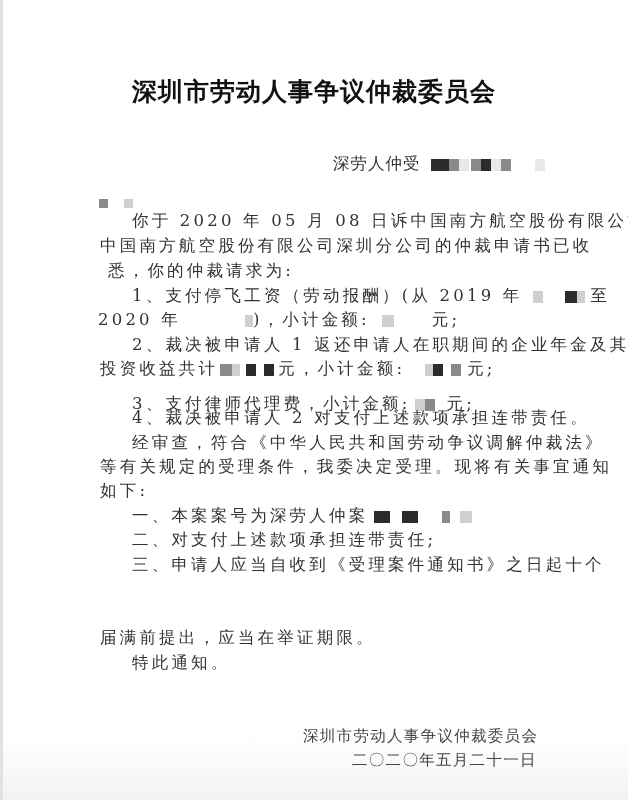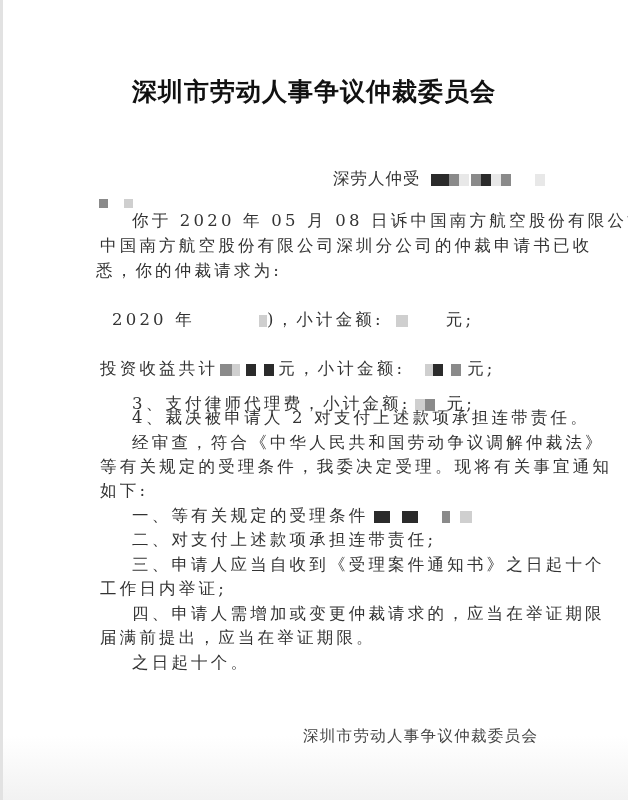--- a/index.html
+++ b/index.html
@@ -37,21 +37,21 @@
     .title.t2 { top: 112px; letter-spacing: 2px; }
 
     .line {
       position: absolute;
       font-size: 16.5px;
       letter-spacing: 3.2px;
       white-space: nowrap;
       color: #333;
       line-height: 22px;
     }
-    .ref { top: 168px; left: 333px; letter-spacing: 1px; text-align: right; }
+    .ref { top: 153px; left: 333px; letter-spacing: 1px; text-align: right; }
     .red {
       display: inline-block;
       vertical-align: middle;
       height: 12px;
     }
     .r-dark { background: #2b2b2b; }
     .r-mid  { background: #8a8a8a; }
     .r-lite { background: #cfcfcf; }
     .r-pale { background: #e8e8e8; }
 
@@ -71,45 +71,48 @@
     <span class="red r-dark" style="width:18px;margin-left:4px"></span><span class="red r-mid" style="width:10px"></span><span class="red r-pale" style="width:10px"></span><span class="red r-mid" style="width:10px;margin-left:2px"></span><span class="red r-dark" style="width:10px"></span><span class="red r-pale" style="width:10px"></span><span class="red r-mid" style="width:10px"></span><span class="red r-pale" style="width:10px;margin-left:24px"></span>
   </div>
 
   <div class="line" style="top:192px;left:99px">
     <span class="red r-mid" style="width:9px;height:9px"></span>
     <span class="red r-lite" style="width:9px;height:9px;margin-left:8px"></span>
   </div>
 
   <div class="line" style="top:210px;left:132px">你于 2020 年 05 月 08 日诉中国南方航空股份有限公司;</div>
   <div class="line" style="top:235px;left:100px">中国南方航空股份有限公司深圳分公司的仲裁申请书已收</div>
-  <div class="line" style="top:260px;left:96px">悉，你的仲裁请求为:</div>
+  <div class="line" style="top:260px;left:108px">悉，你的仲裁请求为:</div>
 
-  <div class="line" style="top:309px;left:112px">
+  <div class="line" style="top:285px;left:132px">
+    <span>1、支付停飞工资（劳动报酬）(从 2019 年</span><span class="red r-lite" style="width:10px;margin-left:10px"></span><span class="red r-dark" style="width:12px;margin-left:22px"></span><span class="red r-lite" style="width:8px"></span><span style="margin-left:6px">至</span>
+  </div>
+  <div class="line" style="top:309px;left:98px">
     <span>2020 年</span><span style="display:inline-block;width:64px"></span><span class="red r-lite" style="width:8px"></span><span>)，小计金额:</span><span class="red r-lite" style="width:12px;margin-left:12px"></span><span style="margin-left:38px">元;</span>
   </div>
 
+  <div class="line" style="top:334px;left:132px">2、裁决被申请人 1 返还申请人在职期间的企业年金及其</div>
   <div class="line" style="top:358px;left:100px">
     <span>投资收益共计</span><span class="red r-mid" style="width:12px;margin-left:2px"></span><span class="red r-lite" style="width:8px"></span><span class="red r-dark" style="width:10px;margin-left:6px"></span><span class="red r-dark" style="width:10px;margin-left:8px"></span><span style="margin-left:4px">元，小计金额:</span><span class="red r-lite" style="width:8px;margin-left:20px"></span><span class="red r-dark" style="width:10px"></span><span class="red r-mid" style="width:10px;margin-left:8px"></span><span style="margin-left:6px">元;</span>
   </div>
 
   <div class="line" style="top:393px;left:132px">
     <span>3、支付律师代理费，小计金额:</span><span class="red r-lite" style="width:10px;margin-left:4px"></span><span class="red r-mid" style="width:10px"></span><span style="margin-left:12px">元;</span>
   </div>
 
   <div class="line" style="top:407px;left:132px">4、裁决被申请人 2 对支付上述款项承担连带责任。</div>
 
   <div class="line" style="top:432px;left:132px">经审查，符合《中华人民共和国劳动争议调解仲裁法》</div>
   <div class="line" style="top:456px;left:100px">等有关规定的受理条件，我委决定受理。现将有关事宜通知</div>
   <div class="line" style="top:480px;left:100px">如下:</div>
 
   <div class="line" style="top:505px;left:132px">
-    <span>一、等有关规定的受理条件</span><span class="red r-dark" style="width:16px;margin-left:6px"></span><span class="red r-dark" style="width:16px;margin-left:12px"></span><span class="red r-mid" style="width:8px;margin-left:24px"></span><span class="red r-lite" style="width:12px;margin-left:10px"></span>
+    <span>一、本案案号为深劳人仲案</span><span class="red r-dark" style="width:16px;margin-left:6px"></span><span class="red r-dark" style="width:16px;margin-left:12px"></span><span class="red r-mid" style="width:8px;margin-left:24px"></span><span class="red r-lite" style="width:12px;margin-left:10px"></span>
   </div>
 
   <div class="line" style="top:529px;left:132px">二、对支付上述款项承担连带责任;</div>
   <div class="line" style="top:554px;left:132px">三、申请人应当自收到《受理案件通知书》之日起十个</div>
-  <div class="line" style="top:578px;left:100px">工作日内举证;</div>
-  <div class="line" style="top:603px;left:132px">四、申请人需增加或变更仲裁请求的，应当在举证期限</div>
   <div class="line" style="top:627px;left:100px">届满前提出，应当在举证期限。</div>
-  <div class="line" style="top:652px;left:132px">之日起十个。</div>
+  <div class="line" style="top:652px;left:132px">特此通知。</div>
 
   <div class="line sig1">深圳市劳动人事争议仲裁委员会</div>
+  <div class="line sig2">二〇二〇年五月二十一日</div>
 </div>
 
 </body></html>

